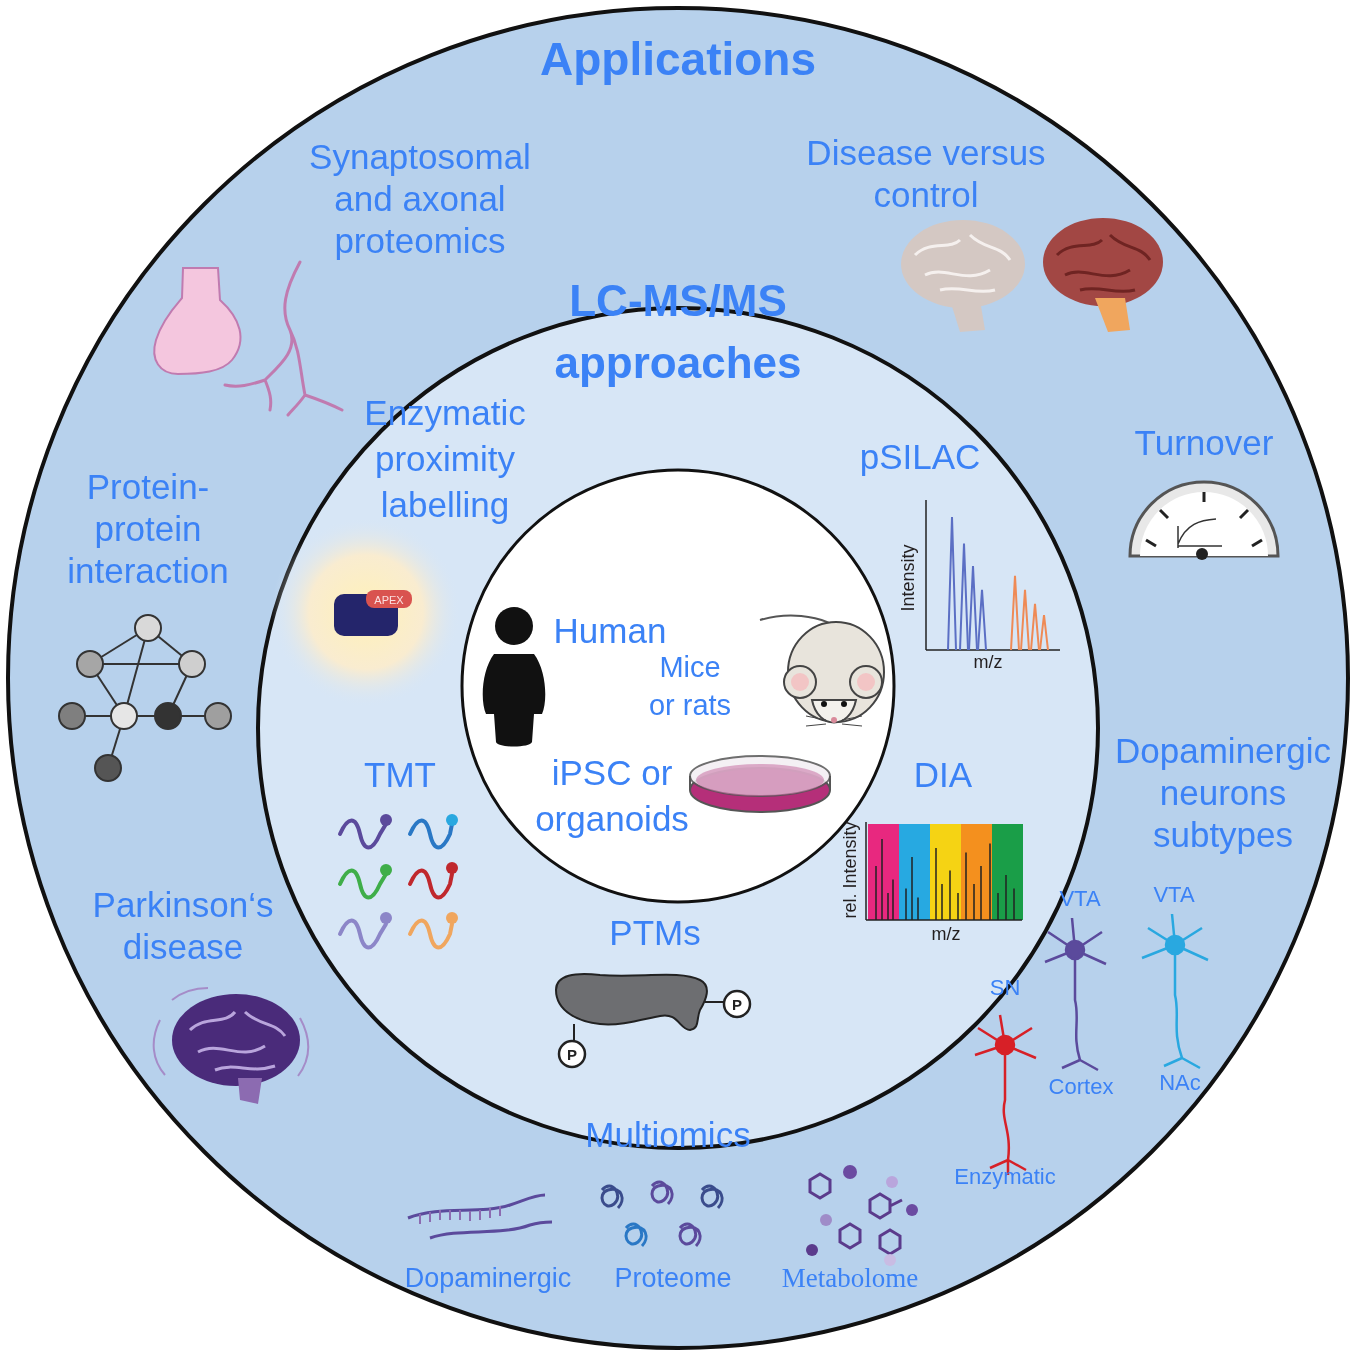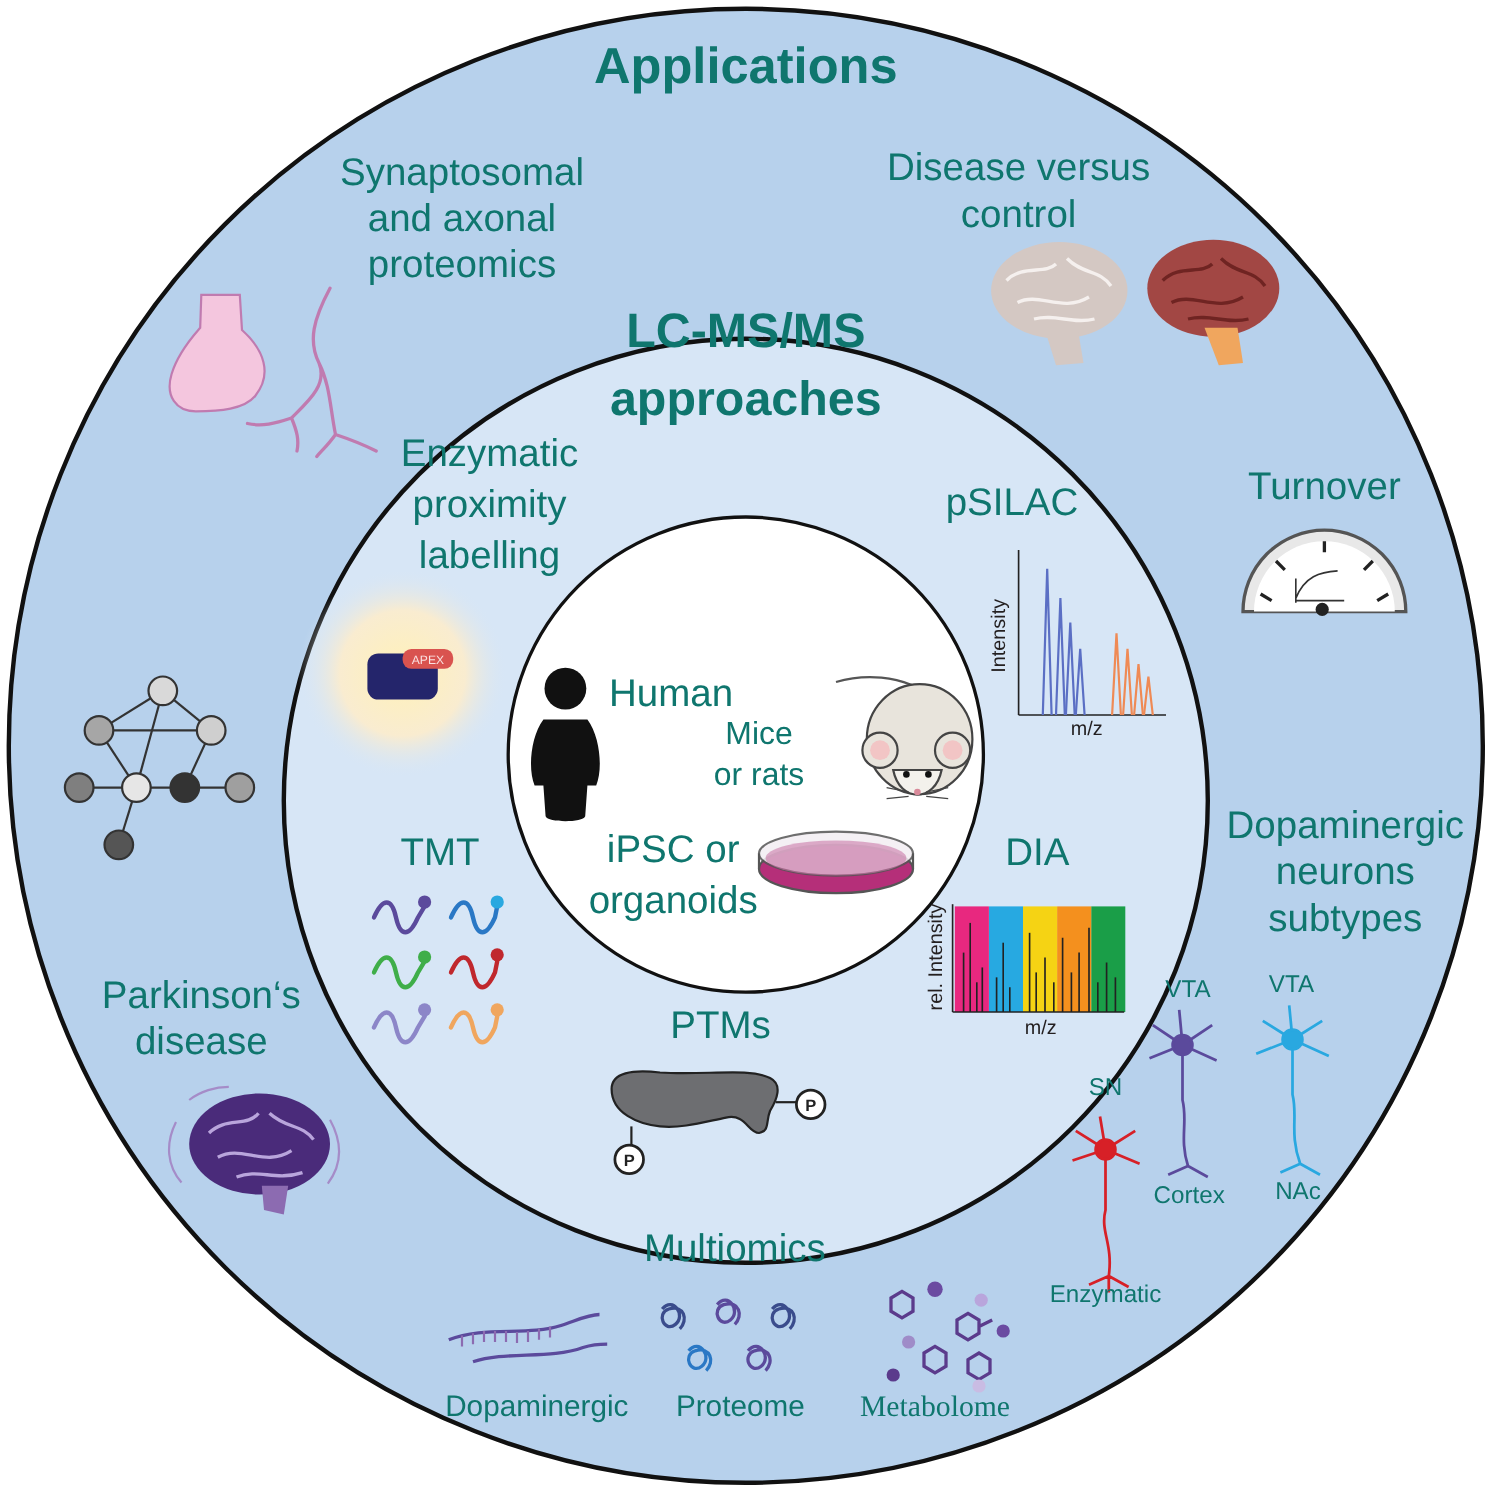--- a/index.html
+++ b/index.html
@@ -1,20 +1,20 @@
 <!DOCTYPE html>
 <html><head>
 <meta charset="utf-8">
 <style>
   html, body { margin:0; padding:0; background:#ffffff; }
   body { width:1356px; height:1356px; position:relative; overflow:hidden;
          font-family:"Liberation Sans", sans-serif; color:#231f20; }
   #stage { position:absolute; left:0; top:0; width:1356px; height:1356px; }
   .lbl { position:absolute; text-align:center; white-space:pre-line; line-height:1.2;
-         font-family:"Liberation Sans", sans-serif; color:#0f766e; }
+         font-family:"Liberation Sans", sans-serif; color:#3b82f6; }
   .h1 { font-weight:bold; }
   svg text { font-family:"Liberation Sans", sans-serif; }
 </style>
 </head>
 <body>
 
 <div id="stage">
 <svg width="1356" height="1356" viewBox="0 0 1356 1356" xmlns="http://www.w3.org/2000/svg">
 
   <circle cx="678" cy="678" r="670" fill="#b7d1ec" stroke="#111" stroke-width="4"></circle>
@@ -244,20 +244,23 @@
 <div class="lbl" style="left:1050px;top:886px;width:60px;font-size:22px;">VTA</div>
 <div class="lbl" style="left:1036px;top:1074px;width:90px;font-size:22px;">Cortex</div>
 <div class="lbl" style="left:1144px;top:882px;width:60px;font-size:22px;">VTA</div>
 <div class="lbl" style="left:1150px;top:1070px;width:60px;font-size:22px;">NAc</div>
 <div class="lbl" style="left:548px;top:1114px;width:240px;font-size:35px;">Multiomics</div>
 <div class="lbl" style="left:386px;top:1262px;width:204px;font-size:27px;">Dopaminergic</div>
 <div class="lbl" style="left:596px;top:1262px;width:154px;font-size:27px;">Proteome</div>
 <div class="lbl" style="left:758px;top:1262px;width:184px;font-size:27px;font-family:Liberation Serif, serif;">Metabolome</div>
 <div class="lbl" style="left:60px;top:884px;width:246px;font-size:35px;">Parkinson‘s
 disease</div>
+<div class="lbl" style="left:38px;top:466px;width:220px;font-size:35px;">Protein-
+protein
+interaction</div>
 
 <div class="lbl h1" style="left:498px;top:270px;width:360px;font-size:44px;line-height:1.4;">LC-MS/MS
 approaches</div>
 <div class="lbl" style="left:330px;top:390px;width:230px;font-size:35px;line-height:1.32;">Enzymatic
 proximity
 labelling</div>
 <div class="lbl" style="left:840px;top:436px;width:160px;font-size:35px;">pSILAC</div>
 <div class="lbl" style="left:888px;top:754px;width:110px;font-size:35px;">DIA</div>
 <div class="lbl" style="left:580px;top:912px;width:150px;font-size:35px;">PTMs</div>
 <div class="lbl" style="left:340px;top:754px;width:120px;font-size:35px;">TMT</div>

